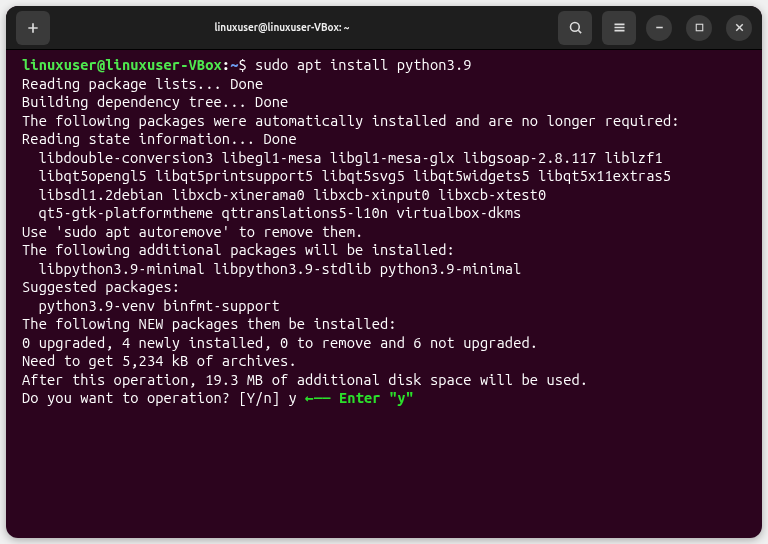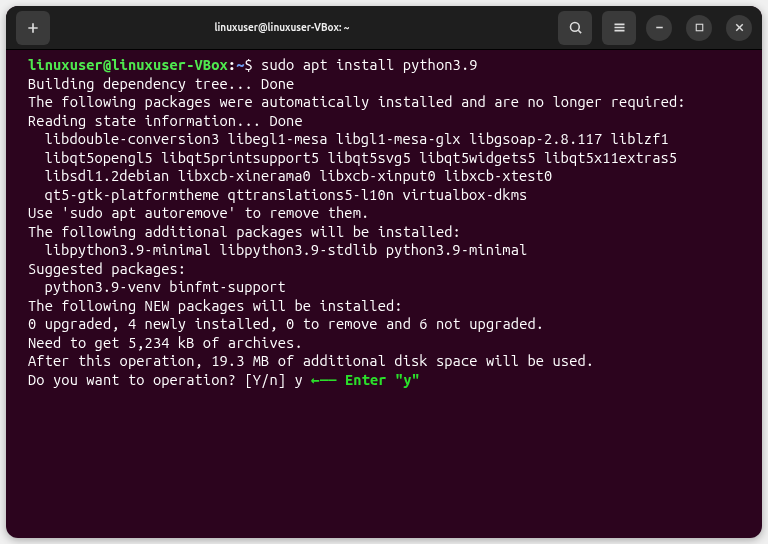--- a/index.html
+++ b/index.html
@@ -79,21 +79,21 @@
       height: 34px;
       border-radius: 6px;
       background: #3a3a3a;
       display: flex;
       align-items: center;
       justify-content: center;
       color: #ddd;
     }
     .terminal {
       flex: 1;
-      padding: 6px 22px;
+      padding: 6px 16px;
       font-family: "Ubuntu Mono", "DejaVu Sans Mono", monospace;
       font-size: 14.7px;
       line-height: 1.26;
       color: #ffffff;
       overflow: hidden;
       letter-spacing: 0.1px;
     }
     .prompt-user { color: #4fe94f; font-weight: bold; }
     .prompt-colon { color: #ffffff; font-weight: bold; }
     .prompt-path { color: #6d9cf0; font-weight: bold; }
@@ -152,31 +152,32 @@
         <svg viewBox="0 0 24 24" fill="none" stroke="currentColor" stroke-width="2.5">
             <line x1="6" y1="6" x2="18" y2="18"></line>
             <line x1="18" y1="6" x2="6" y2="18"></line>
           </svg>
       </div>
     </div>
   </div>
 
   <div class="terminal">
     <div class="line"><span class="prompt-user">linuxuser@linuxuser-VBox</span><span class="prompt-colon">:</span><span class="prompt-path">~</span><span class="prompt-dollar">$</span><span class="cmd"> sudo apt install python3.9</span></div>
+    <div class="line">Reading package lists... Done</div>
     <div class="line">Building dependency tree... Done</div>
     <div class="line">The following packages were automatically installed and are no longer required:</div>
     <div class="line">Reading state information... Done</div>
     <div class="line indent">libdouble-conversion3 libegl1-mesa libgl1-mesa-glx libgsoap-2.8.117 liblzf1</div>
     <div class="line indent">libqt5opengl5 libqt5printsupport5 libqt5svg5 libqt5widgets5 libqt5x11extras5</div>
     <div class="line indent">libsdl1.2debian libxcb-xinerama0 libxcb-xinput0 libxcb-xtest0</div>
     <div class="line indent">qt5-gtk-platformtheme qttranslations5-l10n virtualbox-dkms</div>
     <div class="line">Use 'sudo apt autoremove' to remove them.</div>
     <div class="line">The following additional packages will be installed:</div>
     <div class="line indent">libpython3.9-minimal libpython3.9-stdlib python3.9-minimal</div>
     <div class="line">Suggested packages:</div>
     <div class="line indent">python3.9-venv binfmt-support</div>
-    <div class="line">The following NEW packages will be installed:</div>
+    <div class="line">The following NEW packages them be installed:</div>
     <div class="line">0 upgraded, 4 newly installed, 0 to remove and 6 not upgraded.</div>
     <div class="line">Need to get 5,234 kB of archives.</div>
     <div class="line">After this operation, 19.3 MB of additional disk space will be used.</div>
     <div class="line"><span>Do you want to operation? [Y/n] </span><span>y</span><span class="arrow"> ←—— </span><span class="annotation">Enter "y"</span></div>
   </div>
 </div>
 
 </body></html>

